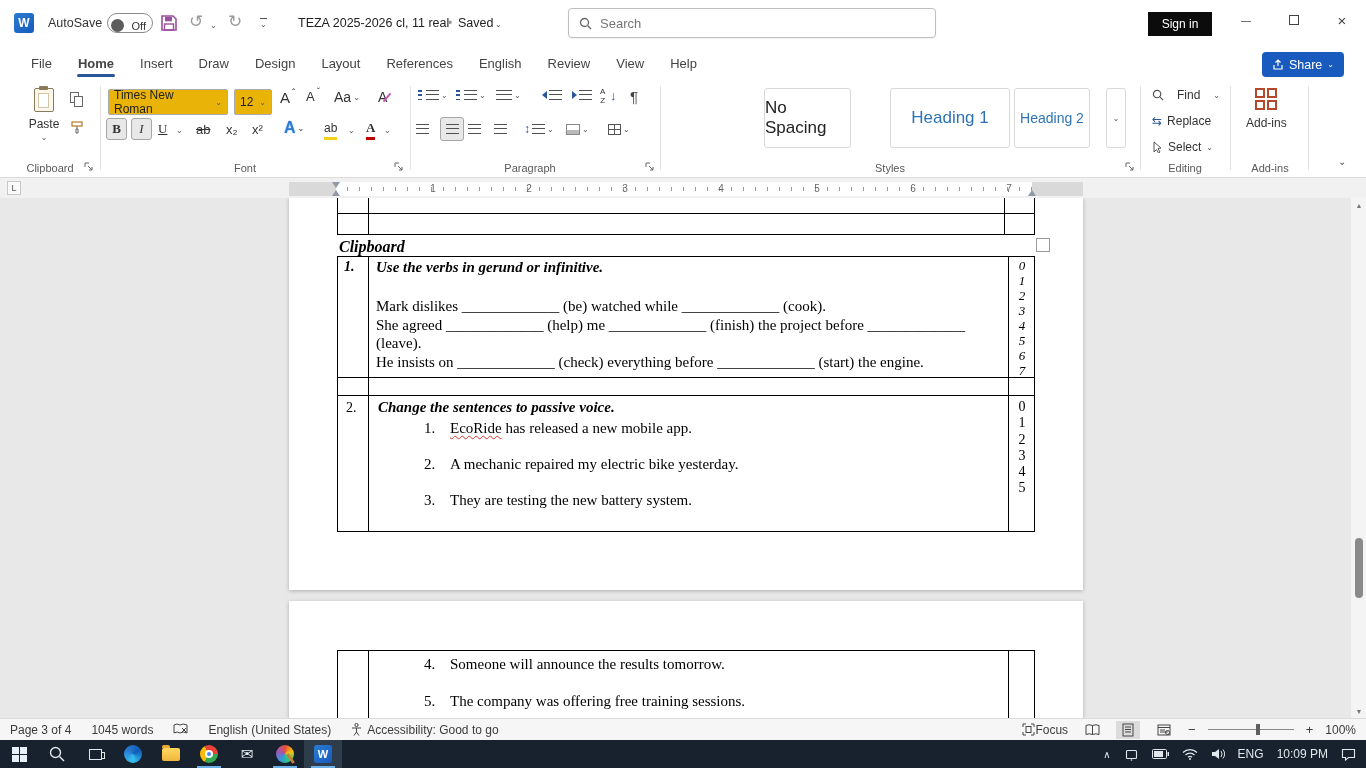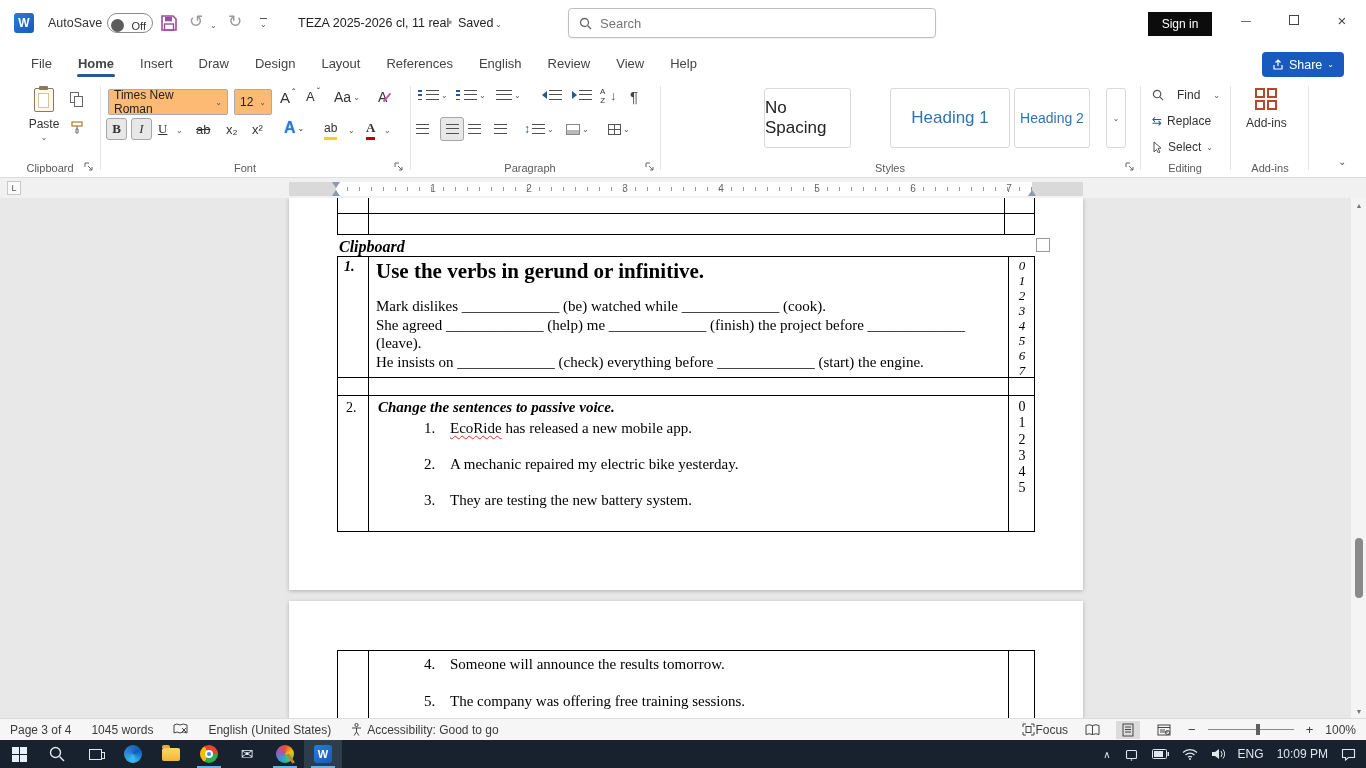--- a/index.html
+++ b/index.html
@@ -22,21 +22,21 @@
 #tabs{position:absolute;left:0;top:47px;width:1366px;height:33px;background:#fff;display:flex;align-items:center;padding-left:18px}
 .tab{font-size:13px;color:#444;padding:6px 13px;position:relative}
 .tab.active{font-weight:bold}
 .tab.active::after{content:"";position:absolute;left:12px;right:12px;bottom:0;height:3px;background:#2b579a;border-radius:2px}
 .share{position:absolute;right:22px;top:5px;background:#185abd;color:#fff;border-radius:4px;height:25px;padding:0 10px;display:flex;align-items:center;gap:5px;font-size:12.5px}
 
 #ribbon{position:absolute;left:0;top:80px;width:1366px;height:98px;background:#fff;border-bottom:1px solid #dcdcdc}
 .gsep{position:absolute;top:6px;height:84px;width:1px;background:#e4e4e4}
 .glabel{position:absolute;bottom:3px;font-size:11px;color:#5a5a5a;text-align:center}
 .launch{position:absolute;bottom:5px;width:10px;height:10px}
-.combo{position:absolute;border:1px solid #ababab;border-radius:2px;background:#fdba74;height:26px;display:flex;align-items:center;justify-content:space-between;font-size:12px;padding:0 5px;color:#222}
+.combo{position:absolute;border:1px solid #ababab;border-radius:2px;background:#eab308;height:26px;display:flex;align-items:center;justify-content:space-between;font-size:12px;padding:0 5px;color:#222}
 .rbtn{position:absolute;display:flex;align-items:center;justify-content:center;font-size:13px;color:#333;gap:2px}
 .press{background:#e8e8e8;border:1px solid #a6a6a6;border-radius:3px}
 .cd{font-size:8px;color:#555}
 .il{display:inline-block;width:13px;height:10px;background:repeating-linear-gradient(180deg,#505050 0 1px,transparent 1px 4.5px)}
 .ildots{display:inline-block;width:4px;height:10px;margin-right:2px;background:repeating-linear-gradient(180deg,#2b579a 0 2px,transparent 2px 4.5px)}
 .stylebox{position:absolute;top:8px;height:60px;background:#fff;border:1px solid #d9d9d9;border-radius:3px;display:flex;align-items:center;justify-content:center;color:#222}
 .hblue{color:#2e74b5}
 .ubar{border-bottom:3px solid}
 .addin-grid{display:grid;grid-template-columns:10px 10px;grid-template-rows:10px 10px;gap:2px}
 .addin-grid div{border:2px solid #b7472a}
@@ -390,21 +390,21 @@
       <div class="vl" style="left:666px"></div>
       <div class="abs" style="left:0;top:15px;width:100%;height:1px;background:#000"></div>
     </div>
     <div class="serif abs" style="left:50px;top:40px;font-size:16px;font-weight:bold;font-style:italic;color:#000">Clipboard</div>
     <div class="abs" style="left:747px;top:40px;width:14px;height:14px;border:1px solid #9a9a9a;background:#fff"></div>
 
     <div class="abs serif" style="left:48px;top:58px;width:698px;height:122px;border:1px solid #000;color:#000">
       <div class="vl" style="left:30px"></div>
       <div class="vl" style="left:670px"></div>
       <div class="abs" style="left:6px;top:2px;font-size:14px;font-weight:bold;font-style:italic">1.</div>
-      <div class="abs" style="left:38px;top:2px;font-size:21px;font-weight:bold;">Use the verbs in gerund or infinitive.</div>
+      <div class="abs" style="left:38px;top:2px;font-size:15px;font-weight:bold;font-style:italic">Use the verbs in gerund or infinitive.</div>
       <div class="abs" style="left:38px;top:40px;width:628px;font-size:15px;line-height:18.5px">
         <div class="docline">Mark dislikes _____________ (be) watched while _____________ (cook).</div>
         <div class="docline">She agreed _____________ (help) me _____________ (finish) the project before _____________</div>
         <div class="docline">(leave).</div>
         <div class="docline">He insists on _____________ (check) everything before _____________ (start) the engine.</div>
       </div>
       <div class="abs scorecol" style="left:671px;top:1px;width:26px;font-size:13px;font-style:italic;line-height:15px">
         <span>0</span>
         <span>1</span>
         <span>2</span>

